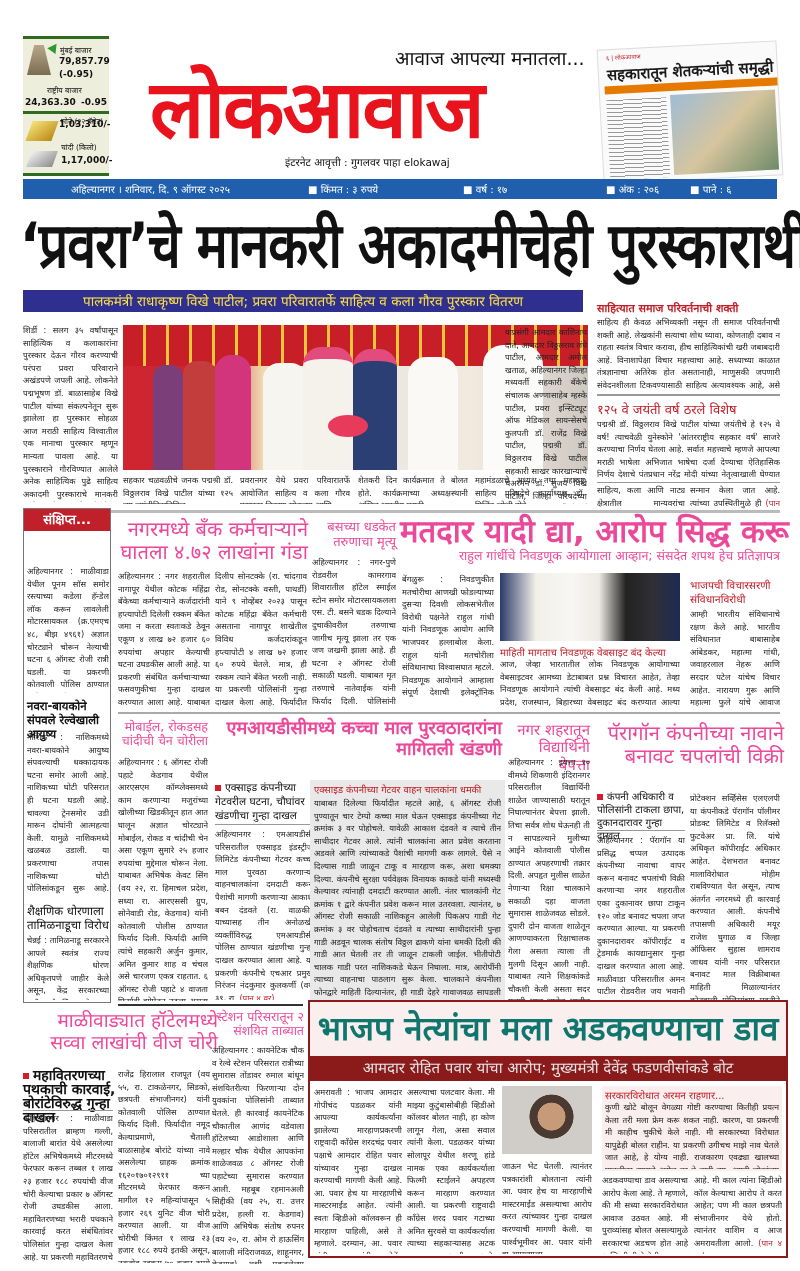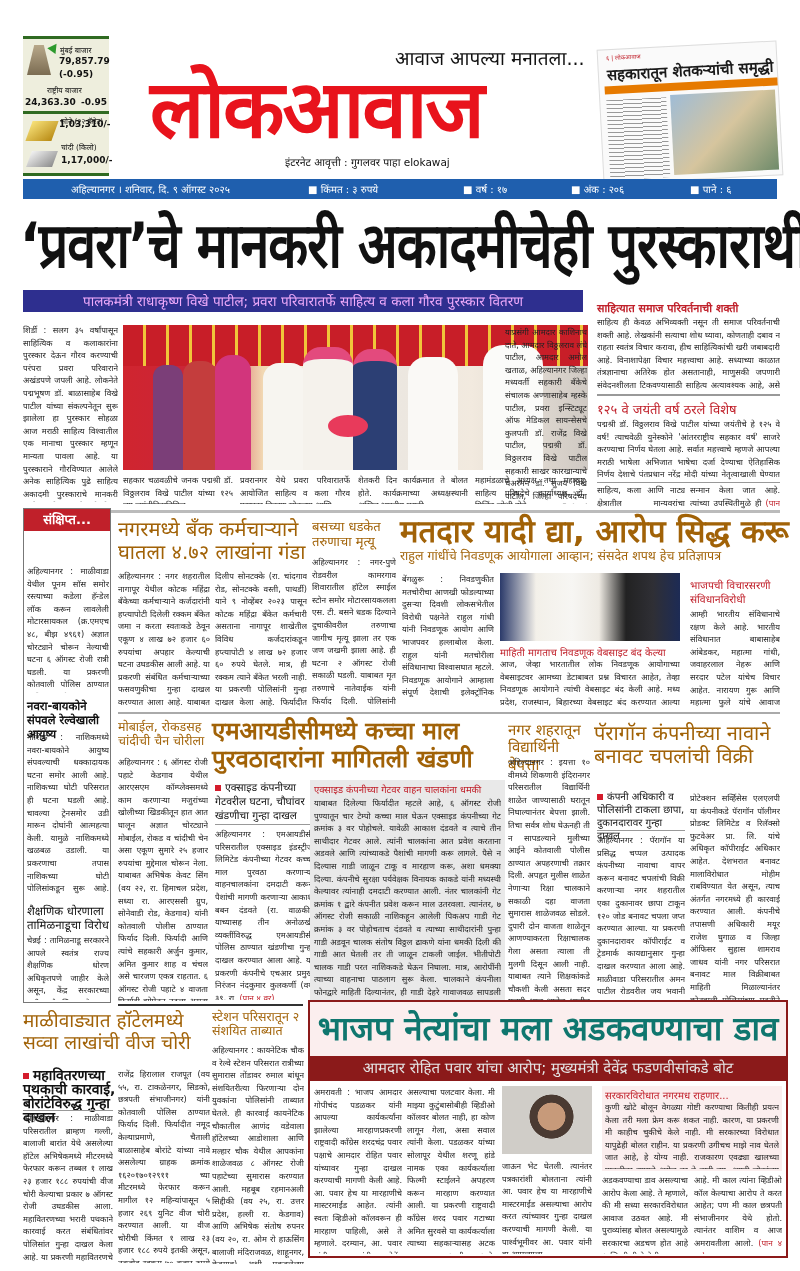--- a/index.html
+++ b/index.html
@@ -19,25 +19,25 @@
 #thumb{left:600px;top:45px;width:180px;height:135px;background:#fafafa;transform:rotate(-3deg);border:1px solid #ddd;overflow:hidden}
 #thumb .t-head{position:absolute;left:8px;top:14px;font-size:15px;font-weight:bold;color:#1a1a1a;font-family:"DejaVu Sans",sans-serif;white-space:nowrap}
 #thumb .t-band{position:absolute;left:5px;top:36px;width:175px;height:8px;background:#e67a00}
 #thumb .t-photo{position:absolute;left:70px;top:48px;width:105px;height:80px;background:linear-gradient(135deg,#9fbcd6,#d6c59e 50%,#6f8b6a)}
 #thumb .t-cols{position:absolute;left:6px;top:50px;width:60px;height:80px;background:repeating-linear-gradient(#999 0 1px,transparent 1px 4px)}
 #thumb .t-brand{position:absolute;left:8px;top:4px;font-size:6px;color:#c0202a;font-family:"DejaVu Sans",sans-serif}
 #dateline{left:23px;top:179px;width:754px;height:20px;background:#1f5fae;color:#fff;font-size:10px;font-family:"DejaVu Sans",sans-serif;display:flex;align-items:center}
 #dateline span{position:absolute;white-space:nowrap}
 
 #main-head{left:20px;top:200px;width:760px;font-size:52px;font-weight:900;font-family:"DejaVu Sans",sans-serif;color:#111;letter-spacing:-1px;white-space:nowrap;transform:scaleY(1.2);transform-origin:top left}
-#sub-band{left:23px;top:290px;width:560px;height:22px;background:#2e2f8f;color:#f0abfc;font-size:13.5px;font-family:"DejaVu Sans",sans-serif;display:flex;align-items:center;justify-content:center;white-space:nowrap}
+#sub-band{left:23px;top:290px;width:560px;height:22px;background:#2e2f8f;color:#fde047;font-size:13.5px;font-family:"DejaVu Sans",sans-serif;display:flex;align-items:center;justify-content:center;white-space:nowrap}
 #top-photo{left:123px;top:325px;width:465px;height:145px;overflow:hidden;background:linear-gradient(90deg,#d0252f 0%,#c9253a 18%,#f1d7b2 30%,#f8f4ee 45%,#ece7e0 60%,#f2eadf 75%,#cfc9c3 100%)}
 .rule{background:#999}
 .section-red{color:#c0202a;font-family:"DejaVu Sans",sans-serif;font-weight:bold}
-.h-black{font-family:"DejaVu Sans",sans-serif;color:#a16207;text-align:left;line-height:1.15}
+.h-black{font-family:"DejaVu Sans",sans-serif;color:#ec4899;text-align:right;line-height:1.15}
 .brief-box{left:23px;top:508px;width:88px;height:495px;border:1px solid #777}
 #brief-head{position:absolute;left:0;top:0;width:100%;height:22px;background:#c0202a;color:#fff;font-size:13px;font-weight:bold;text-align:center;line-height:22px;font-family:"DejaVu Sans",sans-serif}
 .brief-title{font-size:11px;font-weight:bold;font-family:"DejaVu Sans",sans-serif;color:#111;line-height:14px}
 .bullet{display:inline-block;width:6px;height:6px;background:#d41c2c;margin-right:4px;vertical-align:middle}
 .photo-rahul{background:linear-gradient(90deg,#2b3a6a 0%,#f3f0e9 20%,#f7f6f3 40%,#eeeae3 55%,#222 70%,#2f2f35 85%,#1d2b55 100%)}
 .grey-box{background:#e9e9e9}
 #bjp-box{left:308px;top:1000px;width:480px;height:258px;border:2px solid #8b1a1a;background:#fff}
 #bjp-head{position:absolute;left:0;top:0;width:100%;height:54px;background:#fbeeee;font-size:33px;font-weight:700;font-family:"DejaVu Sans",sans-serif;text-align:center;line-height:54px;color:#0f766e;white-space:nowrap}
 #bjp-sub{position:absolute;left:0;top:54px;width:100%;height:25px;background:#8b1a1a;color:#e5e5e5;font-size:15px;font-family:"DejaVu Sans",sans-serif;text-align:center;line-height:25px;white-space:nowrap}
 #bjp-quote{position:absolute;left:292px;top:84px;width:180px;height:85px;background:#fbeeee}
@@ -73,21 +73,21 @@
   <span class="t-head">सहकारातून शेतकऱ्यांची समृद्धी</span>
   <div class="t-band"></div>
   <div class="t-cols"></div>
   <div class="t-photo"></div>
 </div>
 
 <div id="dateline" class="abs">
   <span style="left:48px">अहिल्यानगर । शनिवार, दि. ९ ऑगस्ट २०२५</span>
   <span style="left:285px">■ किंमत : ३ रुपये</span>
   <span style="left:440px">■ वर्ष : १७</span>
-  <span style="left:548px">■  अंक : २०६</span>
+  <span style="left:583px">■  अंक : २०६</span>
   <span style="left:667px">■ पाने : ६</span>
 </div>
 
 <div id="main-head" class="abs">‘प्रवरा’चे मानकरी अकादमीचेही पुरस्कारार्थी</div>
 <div id="sub-band" class="abs">पालकमंत्री राधाकृष्ण विखे पाटील; प्रवरा परिवारातर्फे साहित्य व कला गौरव पुरस्कार वितरण</div>
 
 <div class="abs body-txt" style="left:23px;top:324px;width:95px;height:178px">शिर्डी : सलग ३५ वर्षांपासून साहित्यिक व कलाकारांना पुरस्कार देऊन गौरव करण्याची परंपरा प्रवरा परिवाराने अखंडपणे जपली आहे. लोकनेते पद्मभूषण डॉ. बाळासाहेब विखे पाटील यांच्या संकल्पनेतून सुरू झालेला हा पुरस्कार सोहळा आज मराठी साहित्य विश्वातील एक मानाचा पुरस्कार म्हणून मान्यता पावला आहे. या पुरस्काराने गौरविण्यात आलेले अनेक साहित्यिक पुढे साहित्य अकादमी पुरस्काराचे मानकरी ठरले आहेत, असे गौरवोद्गार जलसंपदा मंत्री तथा जिल्ह्याचे पालकमंत्री राधाकृष्ण विखे पाटील यांनी काढले.</div>
 
 <div id="top-photo" class="abs">
   <div class="abs" style="left:0;top:0;width:100%;height:28%;background:repeating-linear-gradient(90deg,#c81e28 0 20px,#f0c63a 20px 23px)"></div>
@@ -142,21 +142,21 @@
 <div class="abs section-red" style="left:500px;top:645px;font-size:10px;font-weight:normal;white-space:nowrap">माहिती मागताच निवडणूक वेबसाइट बंद केल्या</div>
 <div class="abs body-txt" style="left:500px;top:658px;width:180px;height:50px">आज, जेव्हा भारतातील लोक निवडणूक आयोगाच्या वेबसाइटवर आमच्या डेटाबाबत प्रश्न विचारत आहेत, तेव्हा निवडणूक आयोगाने त्यांची वेबसाइट बंद केली आहे. मध्य प्रदेश, राजस्थान, बिहारच्या वेबसाइट बंद करण्यात आल्या आहेत, असे सांगून राहुल म्हणाले, की कागदपत्रांची मोठी फाईल होती. एका फोटोची तुलना लाखो फोटोंशी केली गेली आहे. प्रत्येक नावाची तपासणी करण्यात आली आहे. भारताचा संपूर्ण डेटा चुराचा आहे आणि जर कोणी तो नष्ट केला तर ते लोकशाही नष्ट करत आहे.</div>
 <div class="abs section-red" style="left:690px;top:578px;width:90px;font-size:10.5px;font-weight:normal;line-height:14px">भाजपची विचारसरणी संविधानविरोधी</div>
 <div class="abs body-txt" style="left:690px;top:608px;width:90px;height:100px">आम्ही भारतीय संविधानाचे रक्षण केले आहे. भारतीय संविधानात बाबासाहेब आंबेडकर, महात्मा गांधी, जवाहरलाल नेहरू आणि सरदार पटेल यांचेच विचार आहेत. नारायण गुरू आणि महात्मा फुले यांचे आवाज त्यात प्रतिध्वनित होतात. भारतीय संविधानाने प्रत्येक व्यक्तीला मतदानाचा अधिकार दिला आहे. भाजपची विचारसरणी संविधानाच्या विरोधात आहे, असा आरोप राहुल यांनी केला.</div>
 
 <div class="abs rule" style="left:118px;top:712px;width:662px;height:2px;background:#aaa"></div>
 
 <div class="abs h-black" style="left:118px;top:720px;width:90px;font-size:12.5px">मोबाईल, रोकडसह चांदीची चैन चोरीला</div>
 <div class="abs body-txt" style="left:118px;top:756px;width:90px;height:245px"><span>अहिल्यानगर : ६ ऑगस्ट रोजी पहाटे केडगाव येथील आरएसएम कॉम्प्लेक्समध्ये काम करणाऱ्या मजुरांच्या खोलीच्या खिडकीतून हात आत घालून अज्ञात चोरट्याने मोबाईल, रोकड व चांदीची चेन असा एकूण सुमारे २५ हजार रुपयांचा मुद्देमाल चोरून नेला. याबाबत अभिषेक केवट सिंग (वय २२, रा. हिमाचल प्रदेश, सध्या रा. आरएससी ग्रुप, सोनेवाडी रोड, केडगाव) यांनी कोतवाली पोलीस ठाण्यात फिर्याद दिली. फिर्यादी आणि त्यांचे सहकारी अर्जुन कुमार, अमित कुमार शाह व चंचल असे चारजण एकत्र राहतात. ६ ऑगस्ट रोजी पहाटे ४ वाजता फिर्यादी झोपेतून उठला असता अमित कुमारच्या खिशातील १५ हजार रुपयांची रोकड, ४ हजार रुपये</span> </div>
 
-<div class="abs h-black" style="left:212px;top:718px;width:290px;font-size:24px;font-weight:bold">एमआयडीसीमध्ये कच्चा माल पुरवठादारांना मागितली खंडणी</div>
+<div class="abs h-black" style="left:212px;top:718px;width:290px;font-size:18px;font-weight:bold">एमआयडीसीमध्ये कच्चा माल पुरवठादारांना मागितली खंडणी</div>
 <div class="abs brief-title" style="left:215px;top:780px;width:100px;font-weight:normal;font-size:10.5px;line-height:14px"><span class="bullet"></span><span>एक्साइड कंपनीच्या गेटवरील घटना, चौघांवर खंडणीचा गुन्हा दाखल</span></div>
 <div class="abs rule" style="left:215px;top:824px;width:98px;height:1px"></div>
 <div class="abs body-txt" style="left:215px;top:828px;width:98px;height:172px"><span>अहिल्यानगर : एमआयडीसी परिसरातील एक्साइड इंडस्ट्रीज लिमिटेड कंपनीच्या गेटवर कच्चा माल पुरवठा करणाऱ्या वाहनचालकांना दमदाटी करून पैशांची मागणी करणाऱ्या आकाश बबन दंडवते (रा. वाळकी) याच्यासह तीन अनोळखी व्यक्तींविरुद्ध एमआयडीसी पोलिस ठाण्यात खंडणीचा गुन्हा दाखल करण्यात आला आहे. या प्रकरणी कंपनीचे एचआर प्रमुख निरंजन नंदकुमार कुलकर्णी (वय ३९, रा.</span> <span class="more">(पान ४ वर)</span></div>
 <div class="abs grey-box" style="left:310px;top:780px;width:195px;height:222px">
   <div class="abs section-red" style="left:4px;top:3px;font-size:9.5px;font-weight:normal;white-space:nowrap">एक्साइड कंपनीच्या गेटवर वाहन चालकांना धमकी</div>
   <div class="abs body-txt" style="left:4px;top:17px;width:187px;height:202px">याबाबत दिलेल्या फिर्यादीत म्हटले आहे, ६ ऑगस्ट रोजी पुण्यातून चार टेम्पो कच्चा माल घेऊन एक्साइड कंपनीच्या गेट क्रमांक ३ वर पोहोचले. यावेळी आकाश दंडवते व त्याचे तीन साथीदार गेटवर आले. त्यांनी चालकांना आत प्रवेश करताना अडवले आणि त्यांच्याकडे पैशांची मागणी करू लागले. पैसे न दिल्यास गाडी जाळून टाकू व मारहाण करू, अशा धमक्या दिल्या. कंपनीचे सुरक्षा पर्यवेक्षक विनायक काकडे यांनी मध्यस्थी केल्यावर त्यांनाही दमदाटी करण्यात आली. नंतर चालकांनी गेट क्रमांक १ द्वारे कंपनीत प्रवेश करून माल उतरवला. त्यानंतर, ७ ऑगस्ट रोजी सकाळी नाशिकहून आलेली पिकअप गाडी गेट क्रमांक ३ वर पोहोचताच दंडवते व त्याच्या साथीदारांनी पुन्हा गाडी अडवून चालक संतोष विठ्ठल ढाकणे यांना धमकी दिली की गाडी आत घेतली तर ती जाळून टाकली जाईल. भीतीपोटी चालक गाडी परत नाशिककडे घेऊन निघाला. मात्र, आरोपींनी त्याच्या वाहनाचा पाठलाग सुरू केला. चालकाने कंपनीला फोनद्वारे माहिती दिल्यानंतर, ही गाडी देहरे गावाजवळ सापडली व नंतर कंपनीत आणून माल उतरवण्यात आला, असे फिर्यादीत म्हटले आहे.</div>
 </div>
 
 <div class="abs h-black" style="left:508px;top:722px;width:82px;font-size:15px">नगर शहरातून विद्यार्थिनी बेपत्ता</div>
 <div class="abs body-txt" style="left:508px;top:756px;width:82px;height:245px"><span>अहिल्यानगर : इयत्ता १० वीमध्ये शिकणारी इंदिरानगर परिसरातील विद्यार्थिनी शाळेत जाण्यासाठी घरातून निघाल्यानंतर बेपत्ता झाली. तिचा सर्वत्र शोध घेऊनही ती न सापडल्याने मुलीच्या आईने कोतवाली पोलीस ठाण्यात अपहरणाची तक्रार दिली. अपहृत मुलीस शाळेत नेणाऱ्या रिक्षा चालकाने सकाळी दहा वाजता सुमारास शाळेजवळ सोडले. दुपारी दोन वाजता शाळेतून आणण्याकरता रिक्षाचालक गेला असता त्याला ती मुलगी दिसून आली नाही. याबाबत त्याने शिक्षकांकडे चौकशी केली असता सदर मुलगी आज शाळेत आलीच नाही असे शिक्षकांनी सांगितले. रिक्षा चालकाने ही बाब मुलीच्या घरच्यांना सांगितली. त्यावरून तिच्या कुटुंबीयांनी</span> </div>
@@ -179,18 +179,18 @@
 <div class="abs body-txt" style="left:212px;top:1044px;width:92px;height:220px">अहिल्यानगर : कायनेटिक चौक व रेल्वे स्टेशन परिसरात रात्रीच्या सुमारास तोंडावर रुमाल बांधून संशयितरीत्या फिरणाऱ्या दोन युवकांना पोलिसांनी ताब्यात घेतले. ही कारवाई कायनेटिक चौकातील आणंद वडेवाला हॉटेलच्या आडोशाला आणि मल्हार चौक येथील आपकांना शाळेजवळ ८ ऑगस्ट रोजी पहाटेच्या सुमारास करण्यात आली. महबूब रहमानअली सिद्दीकी (वय २५, रा. उत्तर प्रदेश, हल्ली रा. केडगाव) आणि अभिषेक संतोष रुपनर (वय २०, रा. ओम रो हाऊसिंग बालाजी मंदिराजवळ, शाहूनगर, केडगाव) अशी पकडलेल्या दोघांची नावे आहेत.</div>
 
 <div id="bjp-box" class="abs">
   <div id="bjp-head">भाजप नेत्यांचा मला अडकवण्याचा डाव</div>
   <div id="bjp-sub">आमदार रोहित पवार यांचा आरोप; मुख्यमंत्री देवेंद्र फडणवीसांकडे बोट</div>
   <div class="abs body-txt" style="left:4px;top:84px;width:88px;height:168px">अमरावती : भाजप आमदार गोपीचंद पडळकर यांनी आपल्या कार्यकर्त्यांना झालेल्या मारहाणप्रकरणी राष्ट्रवादी काँग्रेस शरदचंद्र पवार पक्षाचे आमदार रोहित पवार यांच्यावर गुन्हा दाखल करण्याची मागणी केली आहे. आ. पवार हेच या मारहाणीचे मास्टरमाईंड आहेत. त्यांनी स्वतः व्हिडीओ कॉलवरून ही मारहाण पाहिली, असे ते म्हणाले. दरम्यान, आ. पवार यांनी मुख्यमंत्री देवेंद्र फडणवीस यांच्या इशाऱ्यानुसारच पडळकर सोलापुरात जाऊन तमाशा करत</div>
   <div class="abs body-txt" style="left:97px;top:84px;width:88px;height:168px">असल्याचा पलटवार केला. मी माझ्या कुटुंबासोबीही व्हिडीओ कॉलवर बोलत नाही, हा कोण लागून गेला, असा सवाल त्यांनी केला. पडळकर यांच्या सोलापूर येथील शरणू हांडे नामक एका कार्यकर्त्याला फिल्मी स्टाईलने अपहरण करून मारहाण करण्यात आली. या प्रकरणी राष्ट्रवादी काँग्रेस शरद पवार गटाच्या अमित सुरवसे या कार्यकर्त्याला त्याच्या सहकाऱ्यासह अटक करण्यात आली आहे. पडळकर यांनी आज हांडे यांची रुग्णालयात</div>
   <div class="abs photo-pawar" style="left:192px;top:84px;width:90px;height:68px"></div>
   <div class="abs body-txt" style="left:192px;top:158px;width:90px;height:94px">जाऊन भेट घेतली. त्यानंतर पत्रकारांशी बोलताना त्यांनी आ. पवार हेच या मारहाणीचे मास्टरमाईंड असल्याचा आरोप करत त्यांच्यावर गुन्हा दाखल करण्याची मागणी केली. या पार्श्वभूमीवर आ. पवार यांनी हा आपल्याला</div>
   <div id="bjp-quote">
-    <div class="abs section-red" style="left:3px;top:2px;font-size:10px;font-weight:normal;white-space:nowrap">सरकारविरोधात नगरमध राहणार...</div>
+    <div class="abs section-red" style="left:3px;top:2px;font-size:10px;font-weight:normal;white-space:nowrap">सरकारविरोधात अरमन राहणार...</div>
     <div class="abs body-txt" style="left:3px;top:15px;width:174px;height:68px">कुणी खोटे बोलून वेगळ्या गोष्टी करण्याचा कितीही प्रयत्न केला तरी मला फ्रेम करू शकत नाही. कारण, या प्रकरणी मी काहीच चुकीचे केले नाही. मी सरकारच्या विरोधात यापुढेही बोलत राहीन. या प्रकरणी उगीचच माझे नाव घेतले जात आहे, हे योग्य नाही. राजकारण एवढ्या खालच्या पातळीवर न्यायचे असेल तर ते तुम्ही न्या. आम्ही लोकांच्या बाजूने, महाराष्ट्राच्या बाजूने लढतच राहणार, असे आ. पवार म्हणाले.</div>
   </div>
   <div class="abs body-txt" style="left:292px;top:172px;width:86px;height:80px">अडकवण्याचा डाव असल्याचा आरोप केला आहे. ते म्हणाले, की मी सध्या सरकारविरोधात आवाज उठवत आहे. मी पुराव्यांसह बोलत असल्यामुळे सरकारचा अडचण होत आहे आणि मी ही केलेली</div>
   <div class="abs body-txt" style="left:384px;top:172px;width:88px;height:80px"><span>आहे. मी काल त्यांना व्हिडीओ कॉल केल्याचा आरोप ते करत आहेत; पण मी काल छत्रपती संभाजीनगर येथे होतो. त्यानंतर वाशिम व आज अमरावतीला आलो.</span> <span class="more">(पान ४ वर)</span></div>
 </div>
 
 </body></html>

